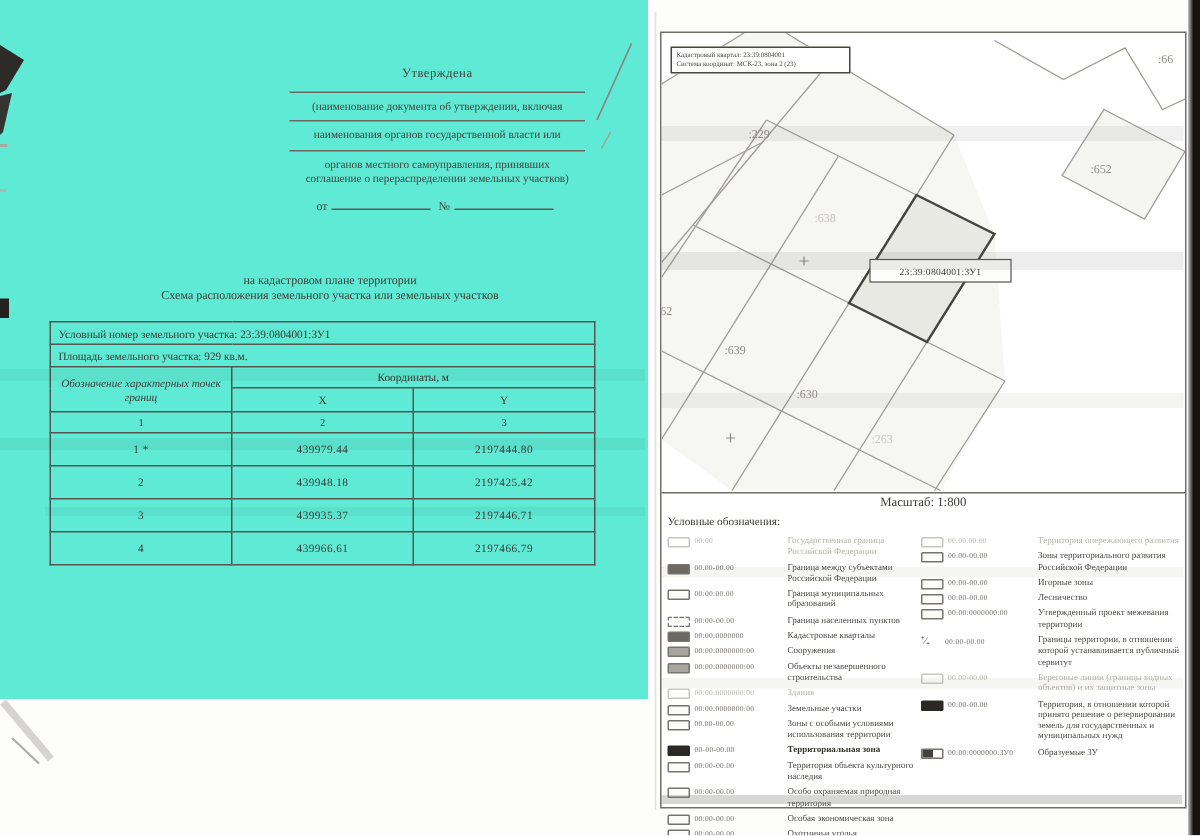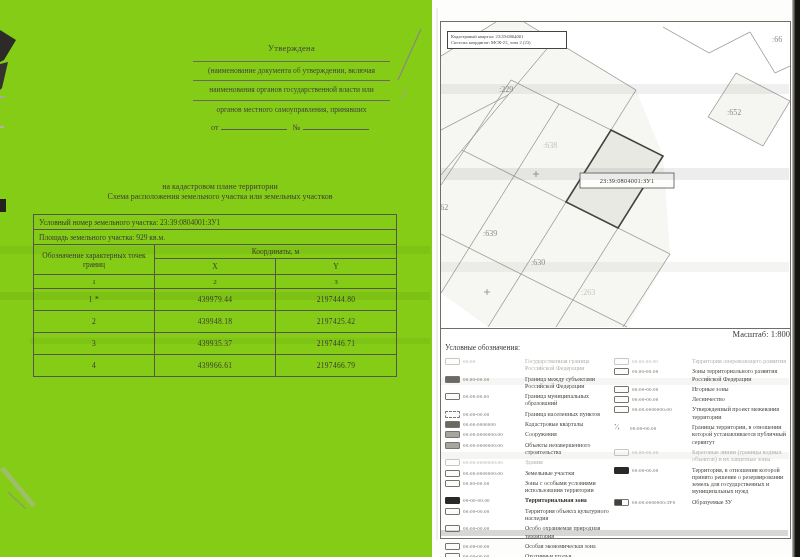--- a/index.html
+++ b/index.html
@@ -1,39 +1,39 @@
 <!DOCTYPE html>
 <html><head>
 <meta charset="utf-8">
 <style>
   html,body{margin:0;padding:0;background:#fff;}
   .screen{position:relative;width:800px;height:557px;background:#fdfdfc;overflow:hidden;
           font-family:"Liberation Serif", serif;color:#3f3e3a;}
   
-  .left-page{position:absolute;left:0;top:0;width:432px;height:557px;background:#84cc16;}
+  .left-page{position:absolute;left:0;top:0;width:432px;height:466px;background:#5eead4;}
   .approval{position:absolute;left:193px;top:44px;width:197px;text-align:center;font-size:7.5px;line-height:9.5px;color:#45433e;}
   .approval .title{font-size:8.5px;margin-bottom:7px;letter-spacing:.3px;}
   .rule{border-top:1px solid #6a6862;margin:5px 0 4px 0;}
   .fromno{margin-top:8px;font-size:8px;font-family:Liberation Serif, serif;}
   .fromno .uline{display:inline-block;width:66px;border-bottom:1px solid #5c5a54;height:7px;margin:0 3px;}
   .scheme-title{position:absolute;left:35px;top:182px;width:370px;text-align:center;font-size:8px;line-height:10px;color:#403e39;}
   table.coords{position:absolute;left:33px;top:214px;width:364px;border-collapse:collapse;table-layout:fixed;
                font-size:7.5px;color:#3c3a35;}
   table.coords td{border:1px solid #57554f;padding:1px 3px;text-align:center;vertical-align:middle;}
   table.coords td.lbl{text-align:left;padding-left:5px;height:12px;margin-left:24px;}
-  table.coords .c1{width:82px;}.coords .c2{width:128px;}.coords .c3{width:154px;}
+  table.coords .c1{width:82px;font-style:italic;}.coords .c2{width:128px;}.coords .c3{width:154px;}
   .idxrow td{height:11px;font-size:7px;}
   .datarow td{height:19px;letter-spacing:.3px;}
   
   .right-page{position:absolute;left:440px;top:21px;width:349px;height:516px;border:1px solid #6f6f6a;background:#fff;}
   .map-area{position:absolute;left:0;top:0;width:349px;height:306px;border-bottom:1px solid #6f6f6a;}
   .map-area svg{display:block;}
   .stamp{position:absolute;left:6px;top:9px;width:112px;border:1px solid #454540;padding:2px 3px;
          font-size:4.6px;line-height:6px;color:#47453f;background:#fff;}
-  .scale-line{position:absolute;left:0;top:307px;width:100%;text-align:right;font-size:8.5px;color:#3b3a35;}
+  .scale-line{position:absolute;left:0;top:307px;width:100%;text-align:center;font-size:8.5px;color:#3b3a35;}
   .legend-title{position:absolute;left:4px;top:321px;font-size:7.5px;color:#3b3a35;}
   .legend{position:absolute;left:4px;top:336px;width:342px;display:flex;}
   .lcol{width:166px;}
   .rcol{flex:1;margin-left:3px;}
   .lrow{display:flex;align-items:flex-start;margin-bottom:3px;}
   .sw-cell{display:flex;align-items:center;gap:3px;flex:0 0 auto;}
   .lcol .sw-cell{width:80px;}
   .rcol .sw-cell{width:78px;}
   .sw{display:inline-block;width:13px;height:5px;border:1px solid #76746e;border-radius:1px;background:#fbfbfa;flex:0 0 auto;}
   .sw.filled{background:#6b6962;}
@@ -62,20 +62,21 @@
   <div class="left-page">
 
     <div class="approval">
       <div class="title">Утверждена</div>
       <div class="rule"></div>
       <div>(наименование документа об утверждении, включая</div>
       <div class="rule"></div>
       <div>наименования органов государственной власти или</div>
       <div class="rule"></div>
       <div>органов местного самоуправления, принявших</div>
+      <div>соглашение о перераспределении земельных участков)</div>
       <div class="fromno">
         <span>от</span><span class="uline"></span>
         <span>№</span><span class="uline"></span>
       </div>
     </div>
 
     <div class="scheme-title">
       <div>на кадастровом плане территории</div>
       <div>Схема расположения земельного участка или земельных участков</div>
     </div>

